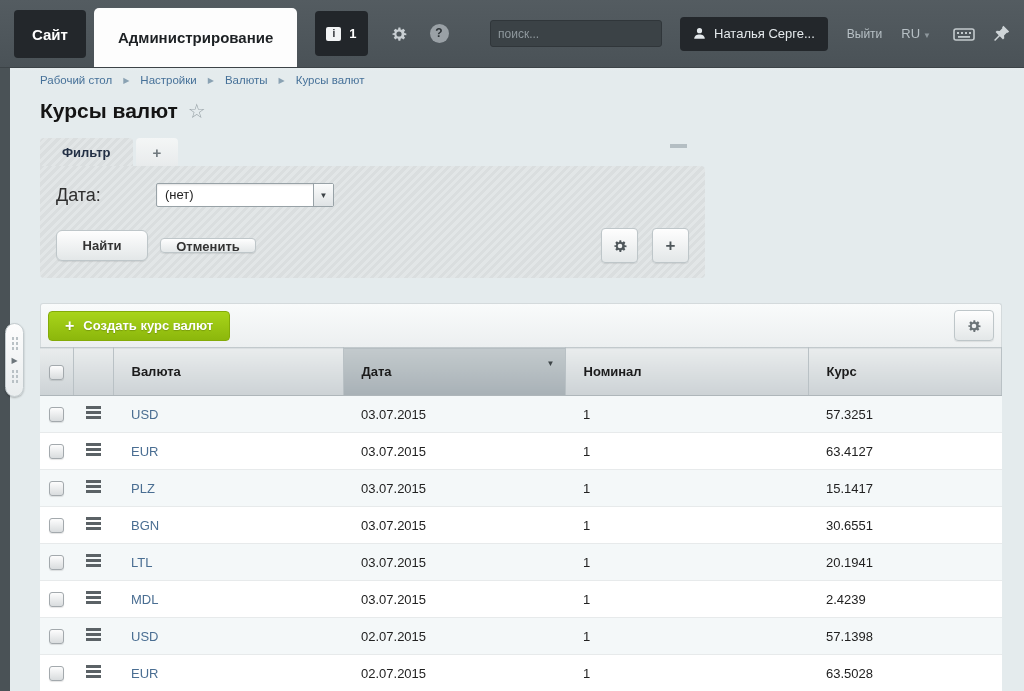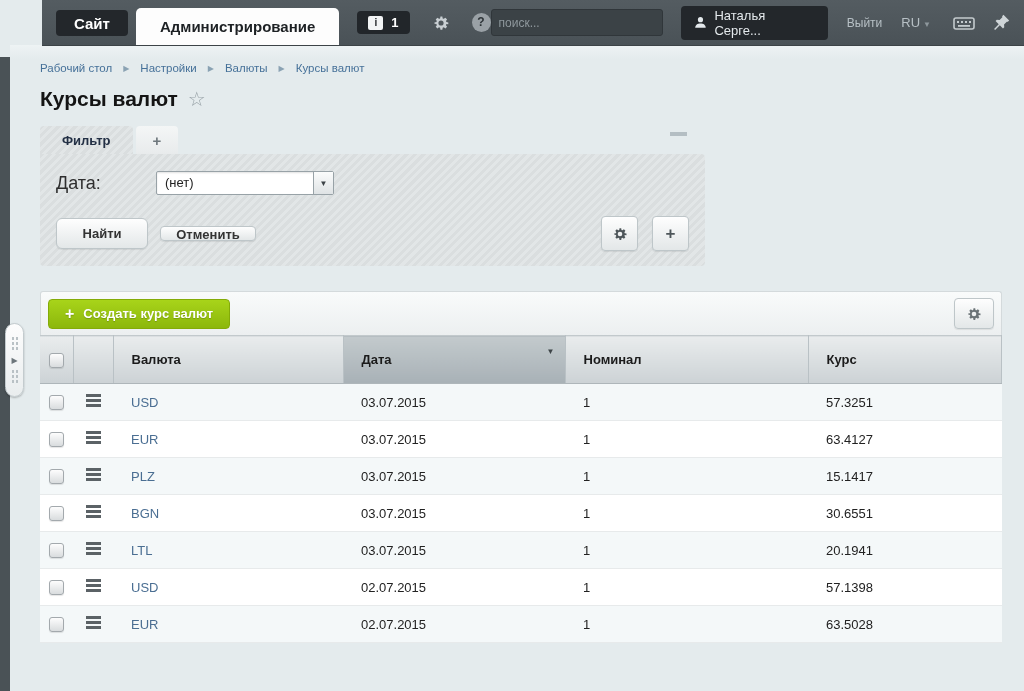--- a/index.html
+++ b/index.html
@@ -1,20 +1,20 @@
 <!DOCTYPE html>
 <html><head>
 <meta charset="utf-8">
 <style>
   * { margin:0; padding:0; box-sizing:border-box; }
   html,body { width:1024px; height:691px; overflow:hidden; }
   body { font-family:"Liberation Sans", sans-serif; background:#e4ebed; position:relative; }
 
   
-  .topbar { height:46px; background:linear-gradient(#545c61,#4a5257); display:flex; align-items:stretch; position:relative; z-index:5; border-bottom:1px solid #3c4347;margin-left:42px; }
+  .topbar { height:68px; background:linear-gradient(#545c61,#4a5257); display:flex; align-items:stretch; position:relative; z-index:5; border-bottom:1px solid #3c4347; }
   .tab-site { margin:10px 0 9px 14px; background:#23272b; border-radius:4px; color:#fff; font-weight:bold; font-size:15px; display:flex; align-items:center; padding:0 18px; cursor:pointer; }
   .tab-admin { margin:8px 0 0 8px; background:#fdfdfd; border-radius:5px 5px 0 0; color:#1d2124; font-weight:bold; font-size:15px; display:flex; align-items:center; padding:0 24px; cursor:pointer; }
   .notif { margin:11px 0 11px 18px; background:#22262a; border-radius:4px; display:flex; align-items:center; padding:0 11px; color:#fff; font-size:13px; font-weight:bold; cursor:pointer; }
   .bubble { position:relative; width:15px; height:14px; background:#f2f4f5; border-radius:2px; color:#23272b; font-size:10px; font-weight:bold; text-align:center; line-height:14px; margin-right:8px; }
   .bubble:after { content:""; position:absolute; left:3px; bottom:-4px; border:4px solid transparent; border-top-color:#f2f4f5; border-left-width:2px; border-right-width:2px; }
   .top-ic { display:flex; align-items:center; margin-left:22px; cursor:pointer; }
   .help-circle { width:19px; height:19px; border-radius:50%; background:#9aa1a6; color:#2d3337; font-size:12px; font-weight:bold; text-align:center; line-height:19px; }
   .searchbox { margin-left:auto; align-self:center; width:172px; height:27px; background:#3b4246; border:1px solid #30363a; border-radius:3px; display:flex; align-items:center; padding:0 7px;gap:40px; }
   .searchbox input { flex:1; background:transparent; border:none; outline:none; color:#a7b0b5; font-size:12px; font-family:"Liberation Sans",sans-serif; width:120px; }
   .searchbox input::placeholder { color:#8f989d; }
@@ -25,21 +25,21 @@
   .lang .car { font-size:8px; color:#8e979c; margin-left:3px; }
   .pin-wrap { margin-left:18px; margin-right:14px; }
 
   
   .left-strip { position:absolute; left:0; top:57px; width:10px; height:634px; background:#4a5256; z-index:1; }
   .side-handle { position:absolute; left:5px; top:323px; width:19px; height:74px; background:linear-gradient(#fdfdfd,#e9edee); border:1px solid #c3cbce; border-radius:10px; z-index:6; box-shadow:0 1px 2px rgba(0,0,0,.25); display:flex; flex-direction:column; align-items:center; justify-content:center; cursor:pointer; }
   .dots { width:7px; height:16px; background-image:radial-gradient(#b9c1c5 1px, transparent 1.2px); background-size:4px 5px; }
   .side-arrow { color:#6d767b; font-size:8px; margin:4px 0; }
 
   
-  .content { position:absolute; left:10px; top:45px; width:1014px; height:634px; background:linear-gradient(#eef3f4, #e4ebed 14px); padding:17px 0 0 30px; }
+  .content { position:absolute; left:10px; top:57px; width:1014px; height:634px; background:linear-gradient(#eef3f4, #e4ebed 14px); padding:17px 0 0 30px; }
 
   .crumbs { display:flex; align-items:center; font-size:11.5px; }
   .crumbs a { color:#467199; text-decoration:none; cursor:pointer; }
   .crumb-sep { color:#8aa2b3; font-size:8px; margin:0 11px; }
 
   .page-head { display:flex; align-items:center; margin-top:13px; }
   .page-title { font-size:21px; font-weight:bold; color:#141414; }
   .fav-star { color:#9aa4a9; font-size:20px; margin-left:10px; cursor:pointer; }
 
   
@@ -278,20 +278,28 @@
   <tr>
     <td class="c-cb"><span class="cb"></span></td>
     <td class="c-menu"><span class="burger"></span></td>
     <td><a class="cur-link">LTL</a></td>
     <td>03.07.2015</td>
     <td>1</td>
     <td>20.1941</td>
   </tr>
 
 
+  <tr>
+    <td class="c-cb"><span class="cb"></span></td>
+    <td class="c-menu"><span class="burger"></span></td>
+    <td><a class="cur-link">MDL</a></td>
+    <td>03.07.2015</td>
+    <td>1</td>
+    <td>2.4239</td>
+  </tr>
 
   <tr>
     <td class="c-cb"><span class="cb"></span></td>
     <td class="c-menu"><span class="burger"></span></td>
     <td><a class="cur-link">USD</a></td>
     <td>02.07.2015</td>
     <td>1</td>
     <td>57.1398</td>
   </tr>
 

